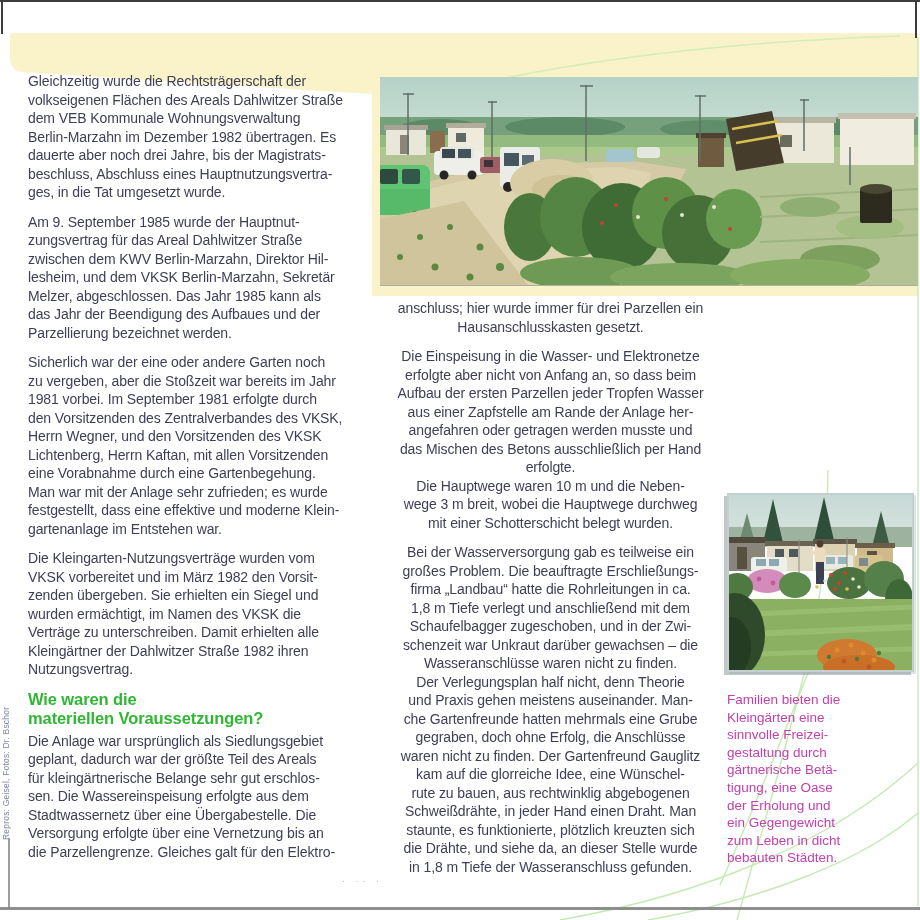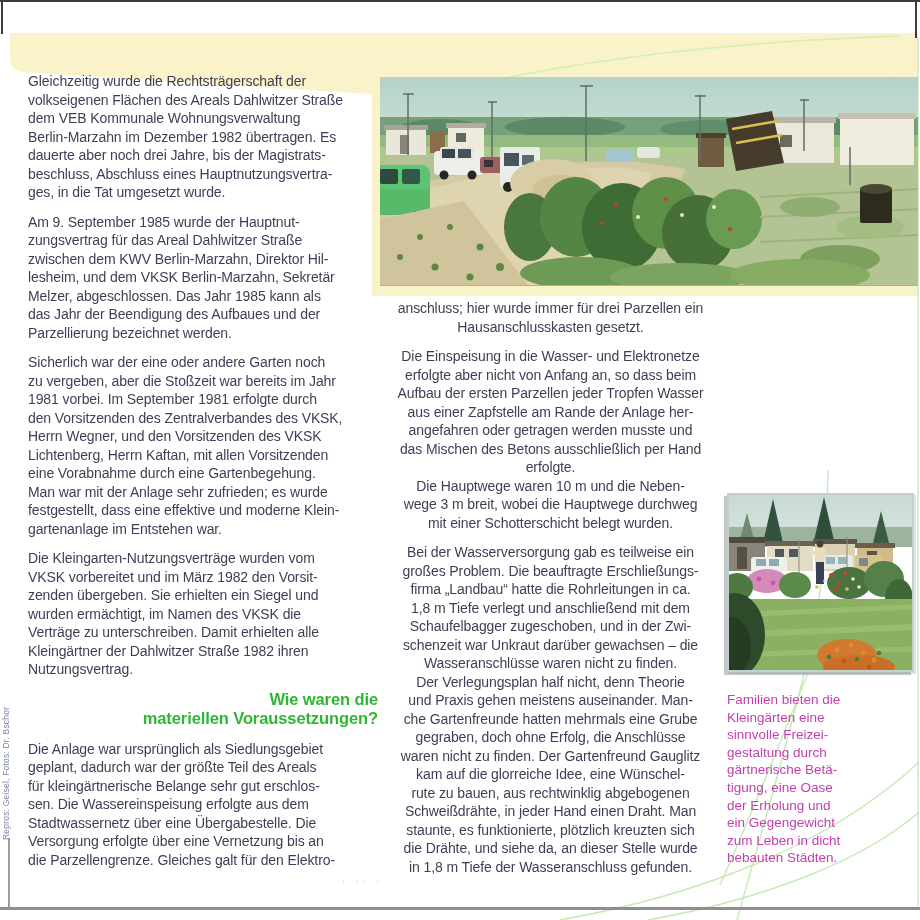--- a/index.html
+++ b/index.html
@@ -6,21 +6,21 @@
   .page{position:relative;width:920px;height:920px;background:#ffffff;overflow:hidden;
         font-family:"Liberation Sans",sans-serif;}
   svg{display:block;}
   .bg-layer{position:absolute;left:0;top:0;pointer-events:none;}
   
   .col{position:absolute;color:#3e3e56;font-size:14px;line-height:18.5px;letter-spacing:-0.1px;}
   .col p{margin:0 0 11px 0;white-space:pre-line;}
   .col-left{left:28px;top:72px;width:350px;}
   .col-right{left:378px;top:299px;width:345px;text-align:center;}
   h2.heading{color:#2fb733;font-weight:bold;font-size:16.5px;line-height:19px;
-             text-align:right;white-space:pre-line;margin:7px 0 12px 0;}
+             text-align:left;white-space:pre-line;margin:7px 0 4px 0;}
   .caption{position:absolute;left:727px;top:691px;width:196px;color:#c33fad;
            font-size:13.5px;line-height:17.6px;white-space:pre-line;}
   .credit{position:absolute;left:1px;top:700px;height:140px;width:13px;
           writing-mode:vertical-rl;transform:rotate(180deg);
           font-size:8.5px;letter-spacing:.2px;color:#7b84a2;white-space:nowrap;}
   .footer-marks{position:absolute;left:342px;top:876px;font-size:9px;letter-spacing:4px;
                 color:#cf6fd0;opacity:.7;}
   
   .photo-top{position:absolute;left:380px;top:77px;width:538px;height:208px;margin:0;
              border-bottom:1px solid #a9b0a4;}

